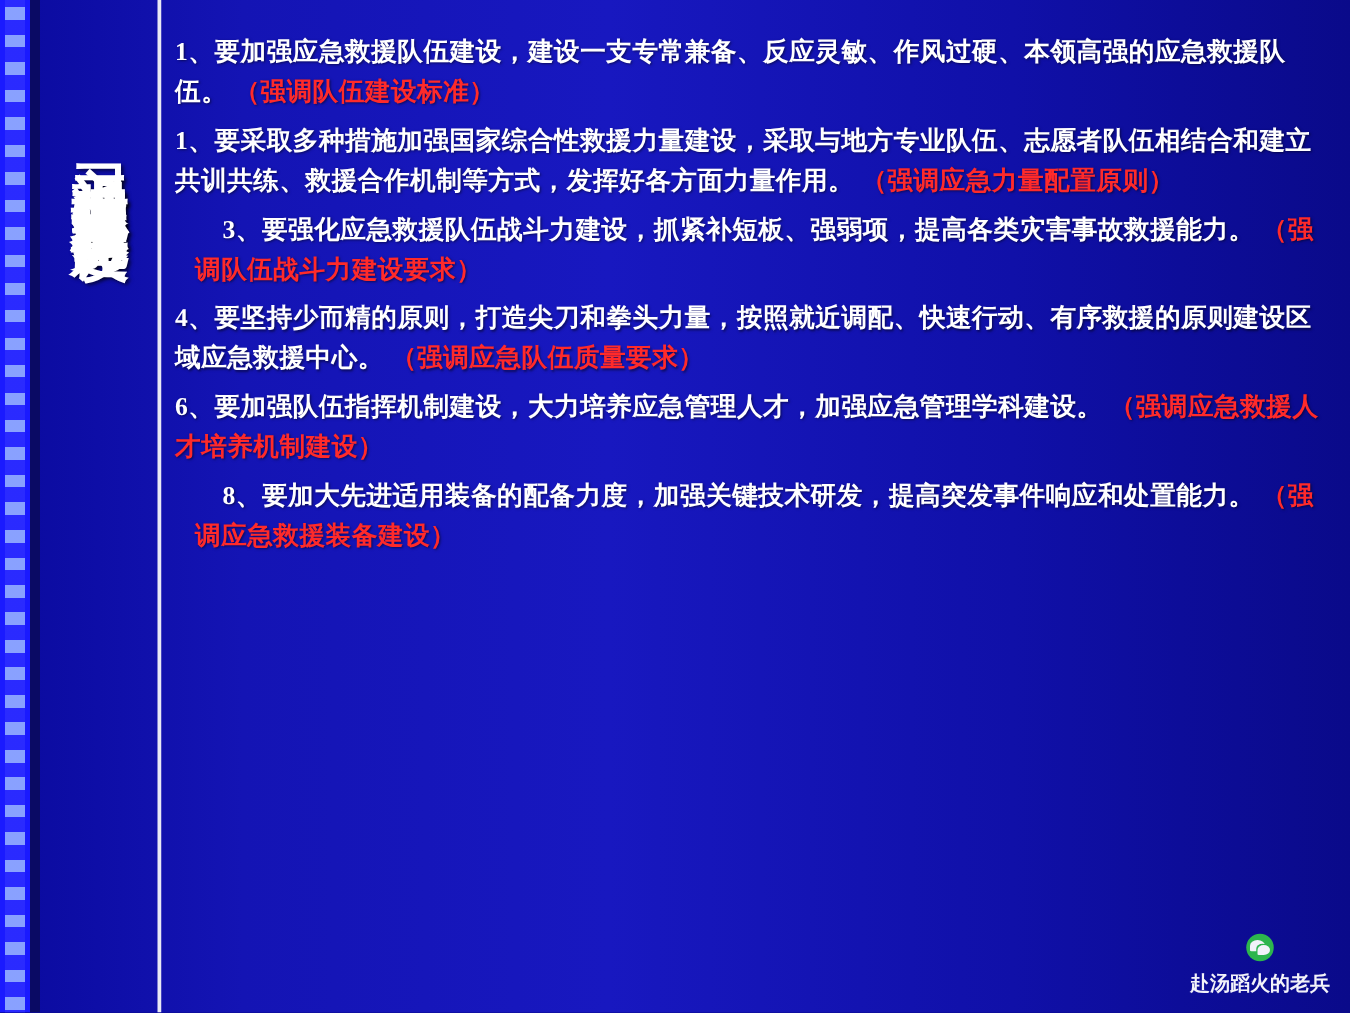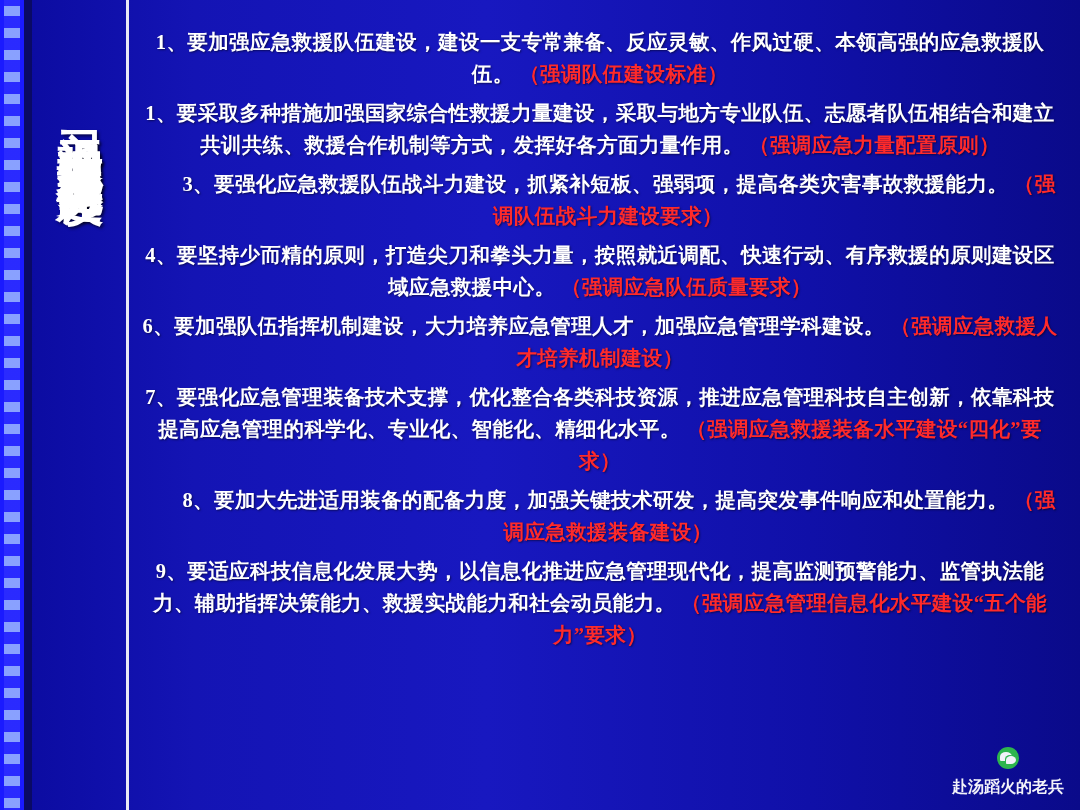--- a/index.html
+++ b/index.html
@@ -98,21 +98,20 @@
   }
   .para {
     color: #ffffff;
     font-family: "Liberation Serif", serif;
     font-weight: bold;
     font-size: 20.5px;
     line-height: 32px;
     margin: 0 0 7px 0;
     letter-spacing: .4px;
     text-shadow: 1px 1px 2px rgba(0,0,0,.5);
-    text-align: center;
   }
   .para .em {
     color: #ff2a2a;
   }
   .para.indent {
     text-indent: 22px;
     margin-left: 16px;
   }
   
   .watermark {
@@ -194,34 +193,26 @@
       <span>4、要坚持少而精的原则，打造尖刀和拳头力量，按照就近调配、快速行动、有序救援的原则建设区域应急救援中心。</span>
       <span class="em">（强调应急队伍质量要求）</span>
     </p>
 
 
     <p class="para">
       <span>6、要加强队伍指挥机制建设，大力培养应急管理人才，加强应急管理学科建设。</span>
       <span class="em">（强调应急救援人才培养机制建设）</span>
     </p>
 
-    <p class="para">
-      <span>7、要强化应急管理装备技术支撑，优化整合各类科技资源，推进应急管理科技自主创新，依靠科技提高应急管理的科学化、专业化、智能化、精细化水平。</span>
-      <span class="em">（强调应急救援装备水平建设“四化”要求）</span>
-    </p>
 
     <p class="para indent">
       <span>8、要加大先进适用装备的配备力度，加强关键技术研发，提高突发事件响应和处置能力。</span>
       <span class="em">（强调应急救援装备建设）</span>
     </p>
 
-    <p class="para">
-      <span>9、要适应科技信息化发展大势，以信息化推进应急管理现代化，提高监测预警能力、监管执法能力、辅助指挥决策能力、救援实战能力和社会动员能力。</span>
-      <span class="em">（强调应急管理信息化水平建设“五个能力”要求）</span>
-    </p>
 
   </div>
 
   <div class="watermark">
     <span class="wechat-badge"></span>
     <span>赴汤蹈火的老兵</span>
   </div>
 
 </div>
 

